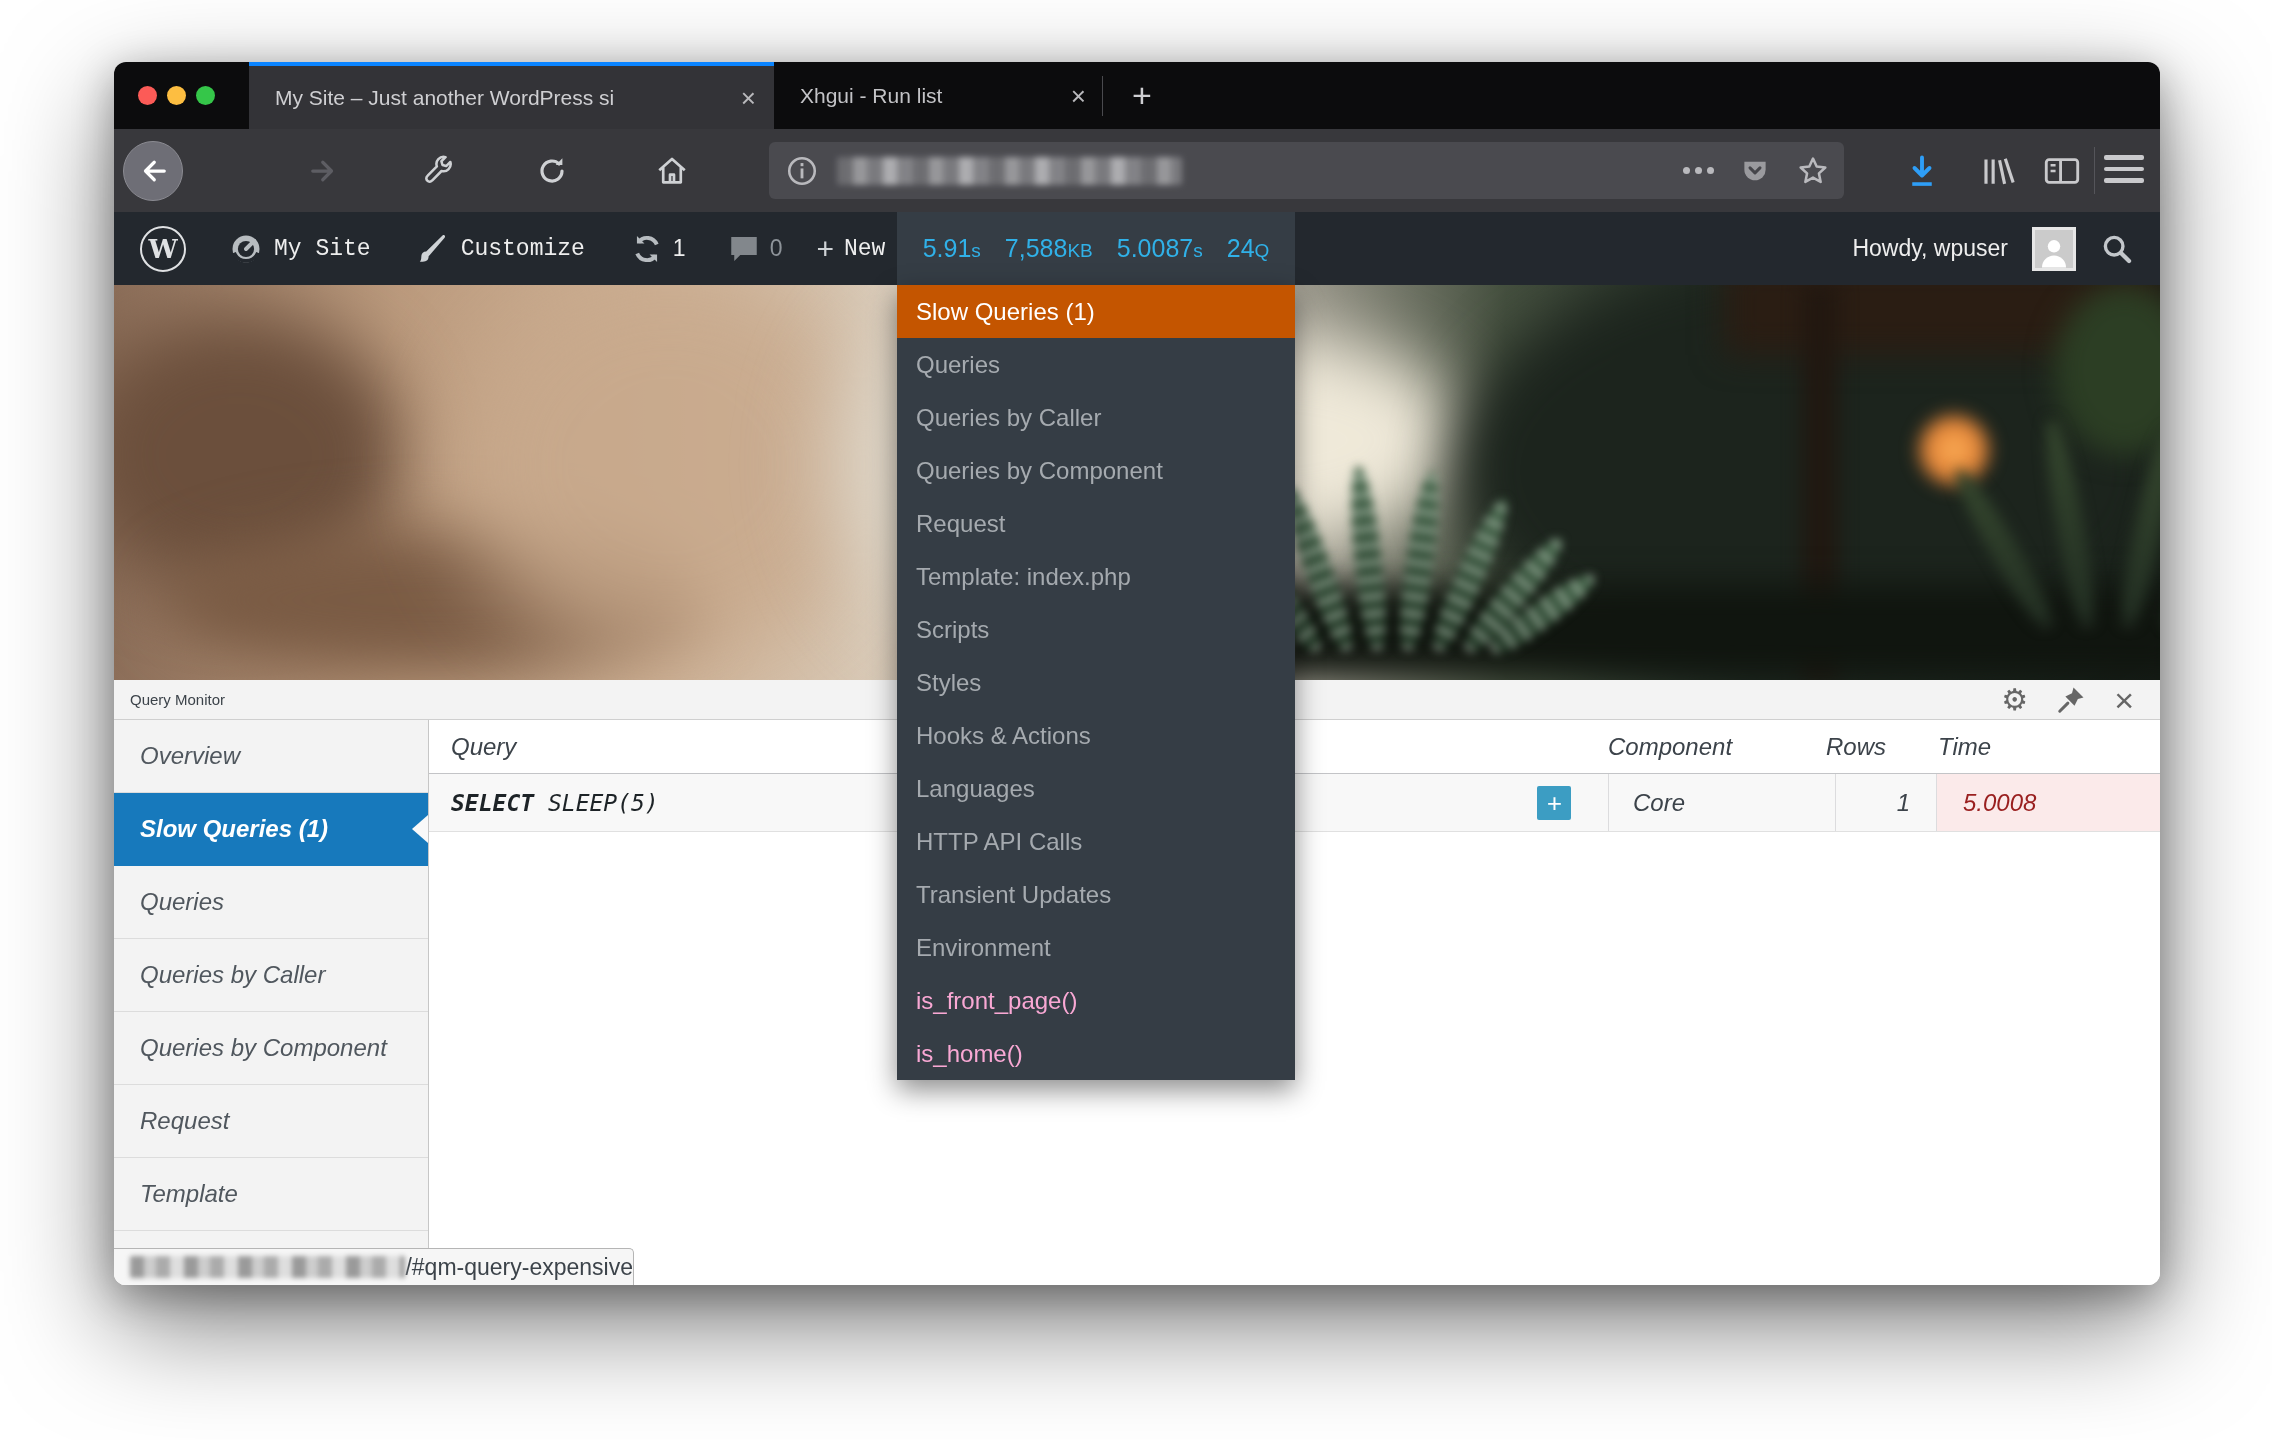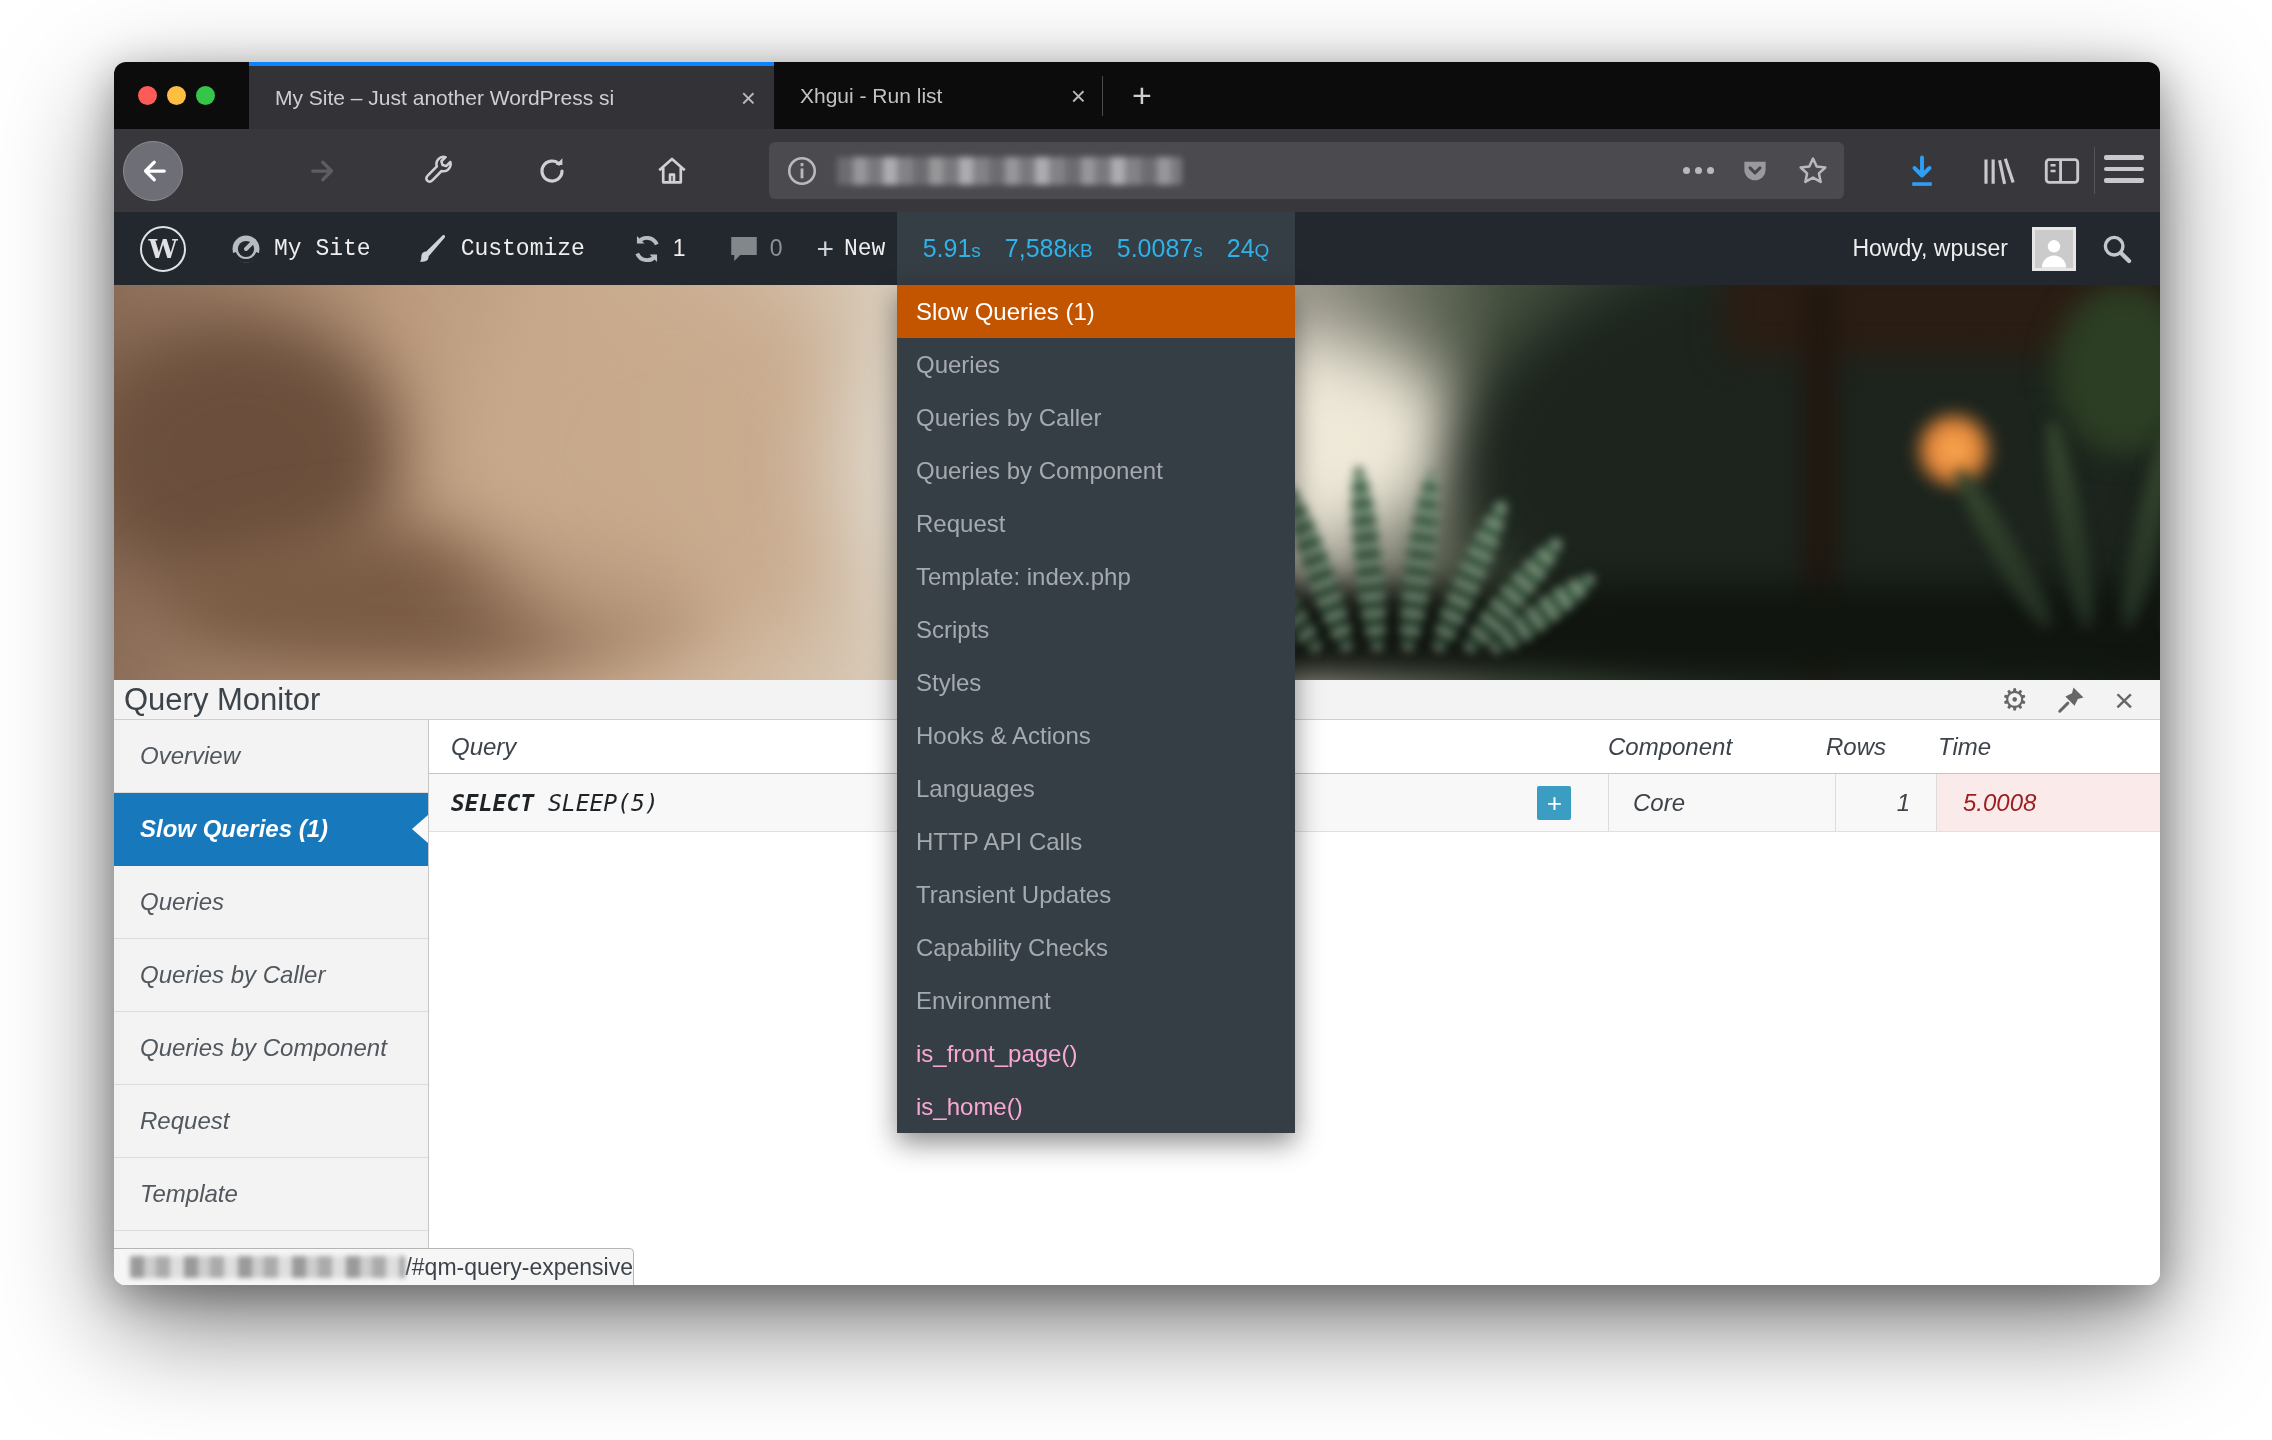--- a/index.html
+++ b/index.html
@@ -53,21 +53,21 @@
   .hero{position:absolute;left:0;top:223px;width:2046px;height:395px;overflow:hidden;
         background:linear-gradient(90deg,#8c6e59,#bb9a7d 14%,#cdb094 26%,#d9cbb9 38%,#d6cfc2 50%,#9a978b 58%,#45503f 68%,#1f2a21 80%,#161d17 100%);}
   .blob{position:absolute;border-radius:50%;}
   .plant{position:absolute;filter:blur(5px);}
   .leaf{position:absolute;bottom:0;width:27px;border-radius:50% 50% 40% 40%;transform-origin:50% 100%;
         background-image:repeating-linear-gradient(0deg,rgba(235,244,232,.55) 0 5px,rgba(0,0,0,0) 5px 17px),linear-gradient(to top,#1e3322,#44654a);}
   .leaf2{background-image:repeating-linear-gradient(0deg,rgba(210,226,206,.25) 0 5px,rgba(0,0,0,0) 5px 15px),linear-gradient(to top,#131f14,#27391f);}
   
   .qm{position:absolute;left:0;top:618px;width:2046px;height:605px;background:#fff;}
   .qm-header{position:absolute;left:0;top:0;width:100%;height:40px;background:#f3f3f3;border-bottom:1px solid #cfcfcf;box-sizing:border-box;display:flex;align-items:center;}
-  .qm-title{font-size:31px;color:#3c434a;padding-left:10px;}
+  .qm-title{font-size:15px;color:#3c434a;padding-left:16px;}
   .qm-hicons{position:absolute;right:26px;top:0;height:40px;display:flex;align-items:center;gap:28px;color:#666;}
   .qm-gear{font-size:30px;line-height:1;}
   .qm-x{font-size:34px;line-height:1;color:#666;}
   .qm-body{position:absolute;left:0;top:40px;width:100%;bottom:16px;font-style:italic;}
   .qm-side{position:absolute;left:0;top:0;width:315px;bottom:0;background:#f3f3f3;border-right:1px solid #c6c6c6;box-sizing:border-box;}
   .side-item{position:relative;height:73px;box-sizing:border-box;border-bottom:1px solid #dcdcdc;display:flex;align-items:center;padding-left:26px;font-size:24px;color:#50575e;background:#f3f3f3;}
   .side-item.active{background:#1779bc;color:#fff;font-weight:bold;border-bottom:1px solid #1779bc;}
   .side-item.active .notch{position:absolute;right:0;top:50%;margin-top:-14px;width:0;height:0;
       border-top:14px solid transparent;border-bottom:14px solid transparent;border-right:16px solid #f9f9f9;}
   .qm-content{position:absolute;left:315px;top:0;right:0;bottom:0;background:#fff;}
@@ -373,19 +373,18 @@
     <div class="menu-item">Queries by Caller</div>
     <div class="menu-item">Queries by Component</div>
     <div class="menu-item">Request</div>
     <div class="menu-item">Template: index.php</div>
     <div class="menu-item">Scripts</div>
     <div class="menu-item">Styles</div>
     <div class="menu-item">Hooks &amp; Actions</div>
     <div class="menu-item">Languages</div>
     <div class="menu-item">HTTP API Calls</div>
     <div class="menu-item">Transient Updates</div>
-    <div class="menu-item">Capability Checks</div>
     <div class="menu-item">Environment</div>
     <div class="menu-item fn">is_front_page()</div>
     <div class="menu-item fn">is_home()</div>
   </div>
 
 </div>
 
 </body></html>

